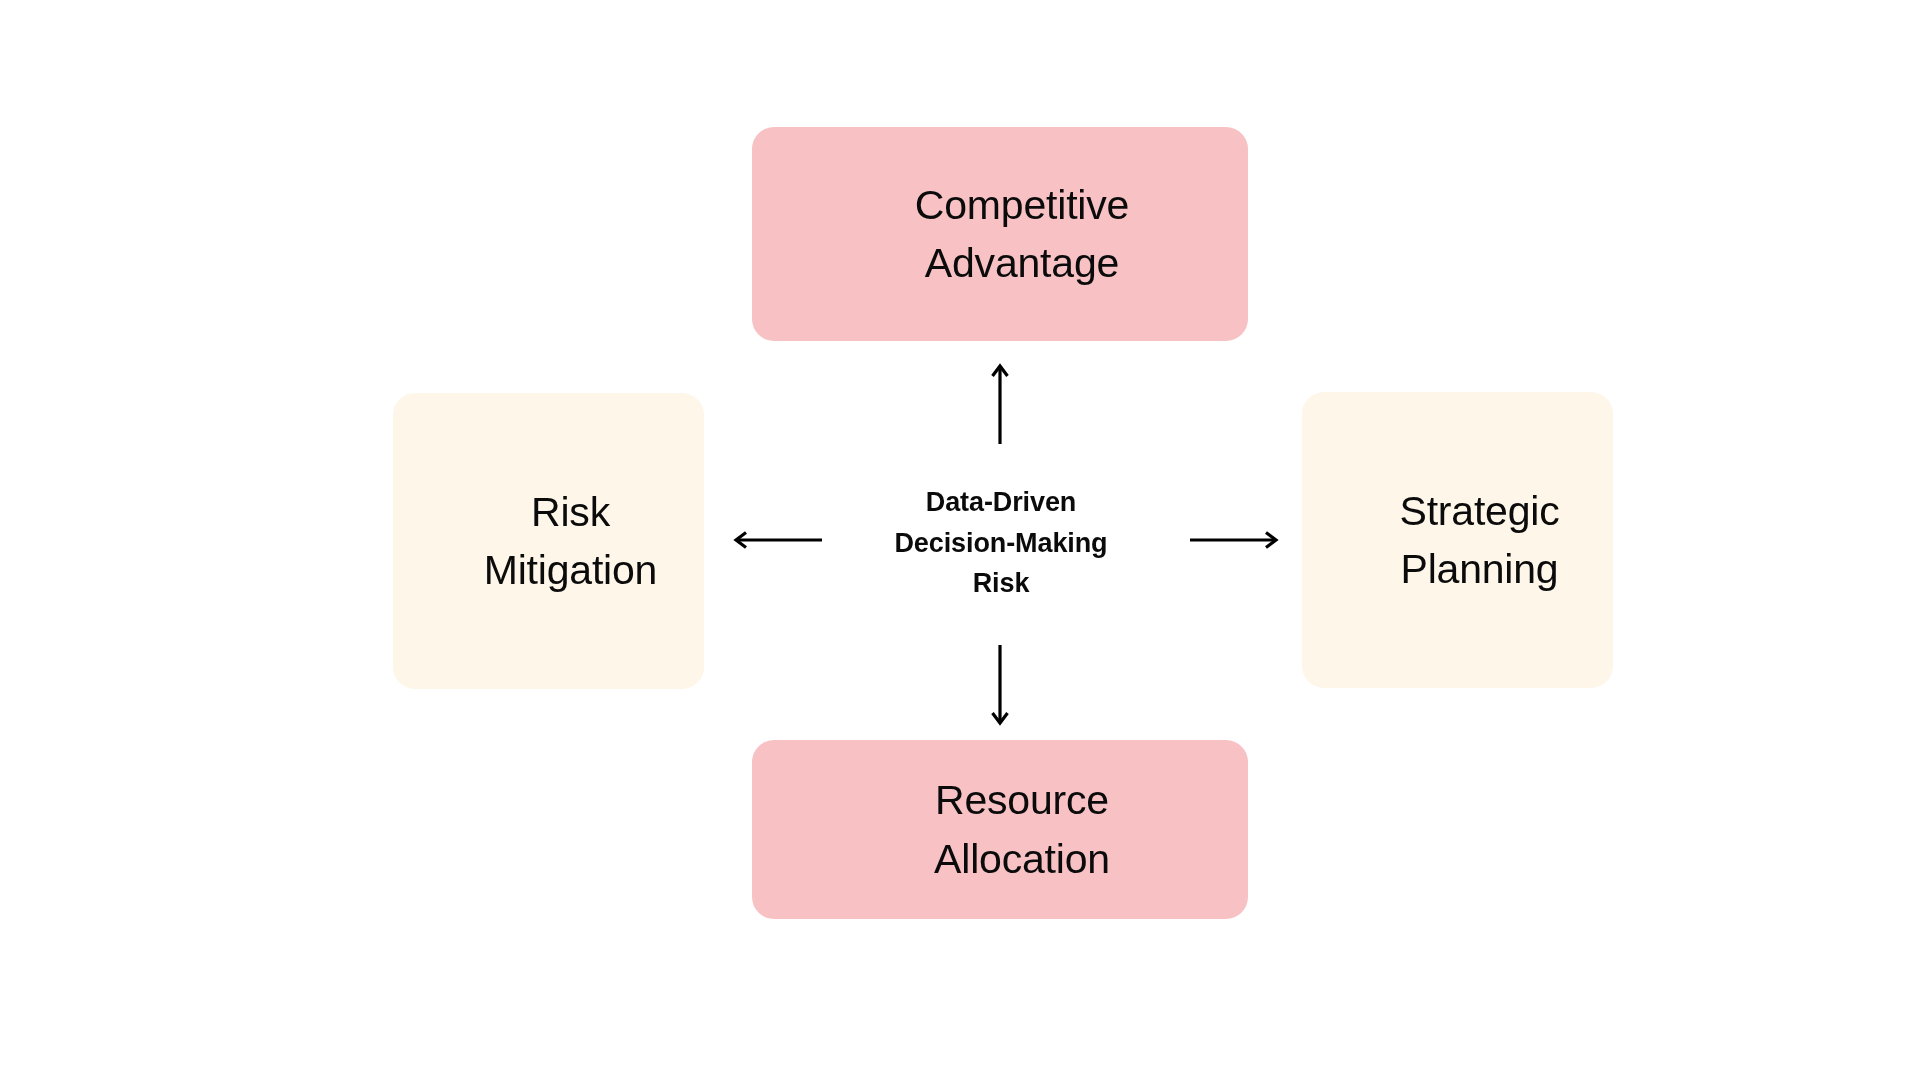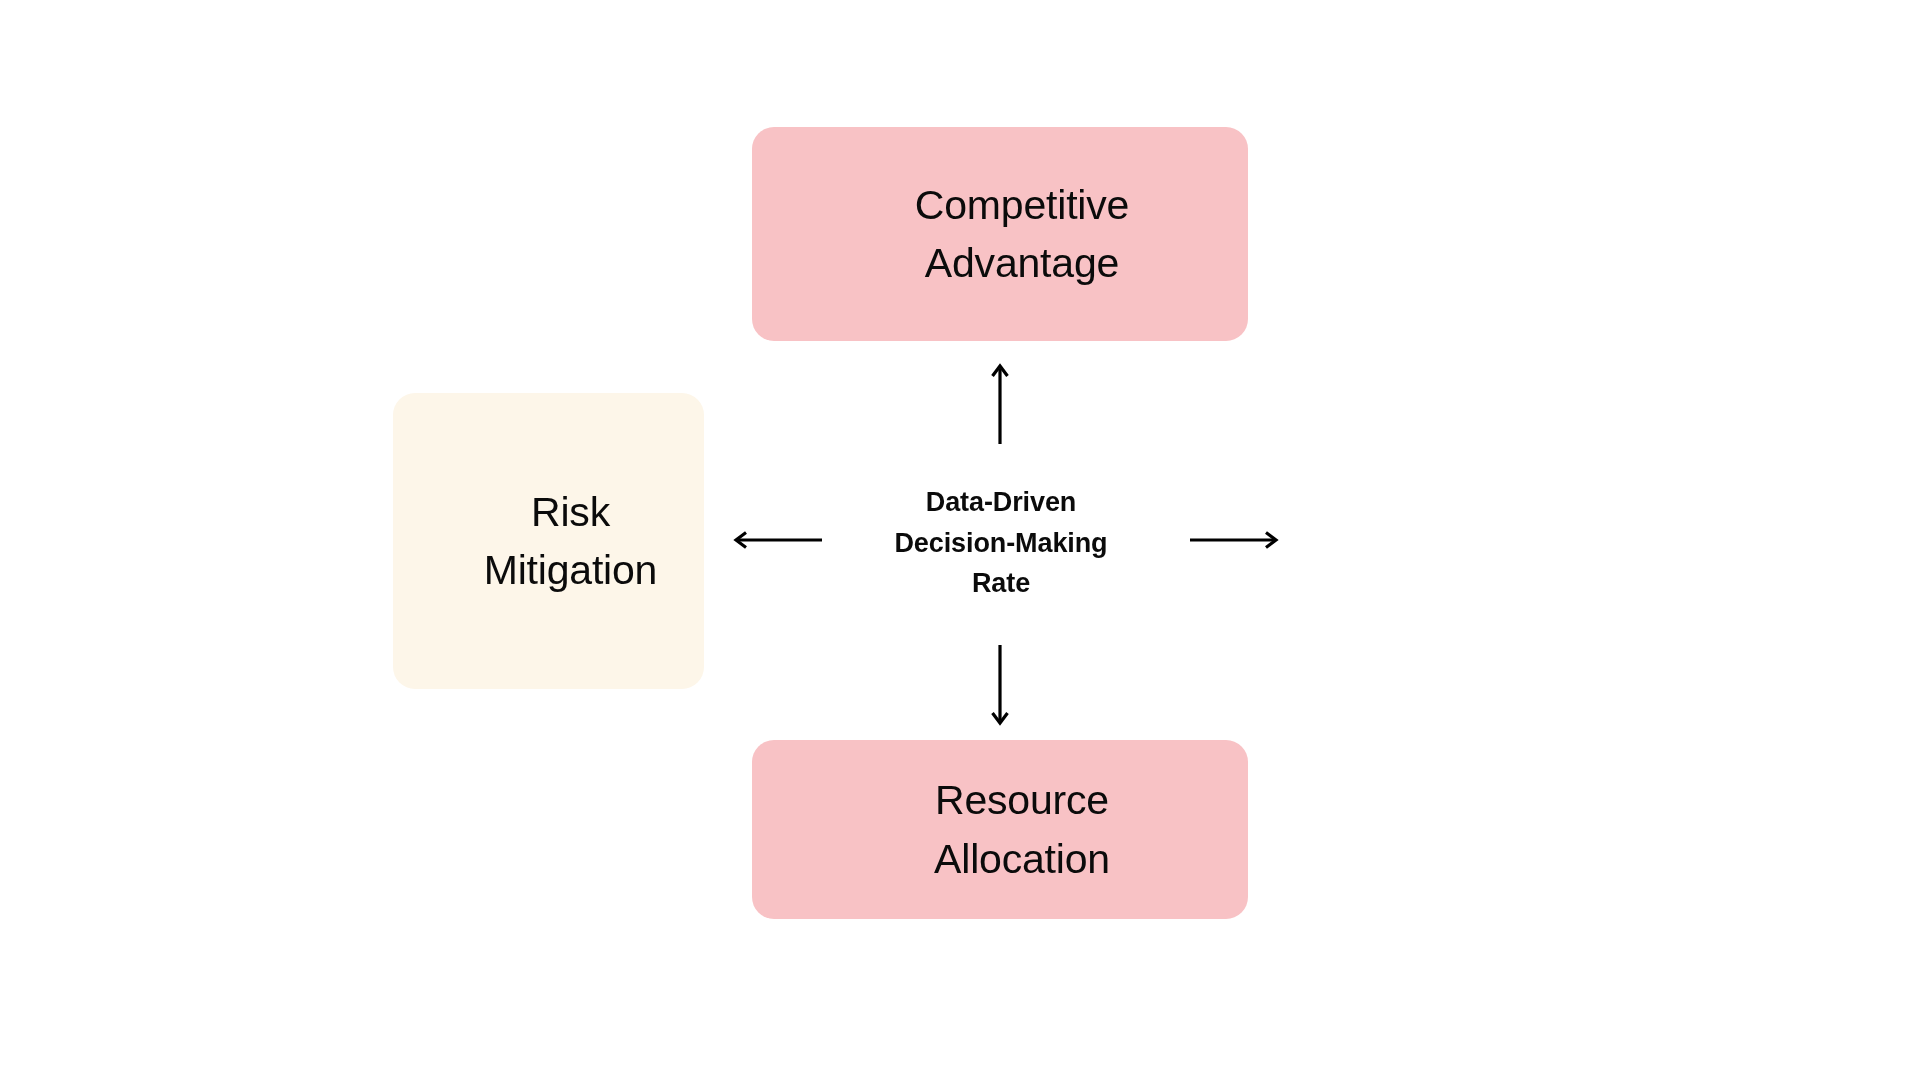--- a/index.html
+++ b/index.html
@@ -98,35 +98,39 @@
 </head>
 <body>
 
 <div id="canvas">
 
   <div class="node pink" id="node-top">
     <span class="node-label">Competitive
 Advantage</span>
   </div>
 
+  <div class="node cream" id="node-right">
+    <span class="node-label">Strategic
+Planning</span>
+  </div>
 
   <div class="node pink" id="node-bottom">
     <span class="node-label">Resource
 Allocation</span>
   </div>
 
   <div class="node cream" id="node-left">
     <span class="node-label">Risk
 Mitigation</span>
   </div>
 
   <div id="hub">
     <span class="hub-label">Data-Driven
 Decision-Making
-Rate</span>
+Risk</span>
   </div>
 
   <div class="arrow" id="arrow-up">
     <svg width="30" height="84" viewBox="0 0 30 84">
       <line x1="15" y1="84" x2="15" y2="9" stroke="#000000" stroke-width="3.2"></line>
       <polyline points="7.5,16 15,6 22.5,16" fill="none" stroke="#000000" stroke-width="3.2" stroke-linecap="butt" stroke-linejoin="miter"></polyline>
     </svg>
   </div>
 
   <div class="arrow" id="arrow-right">

